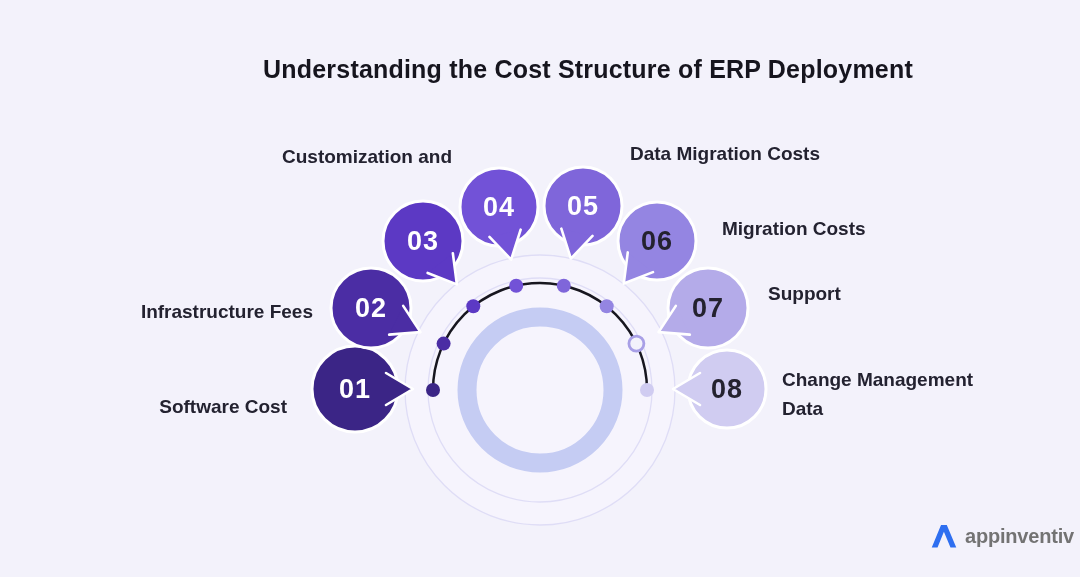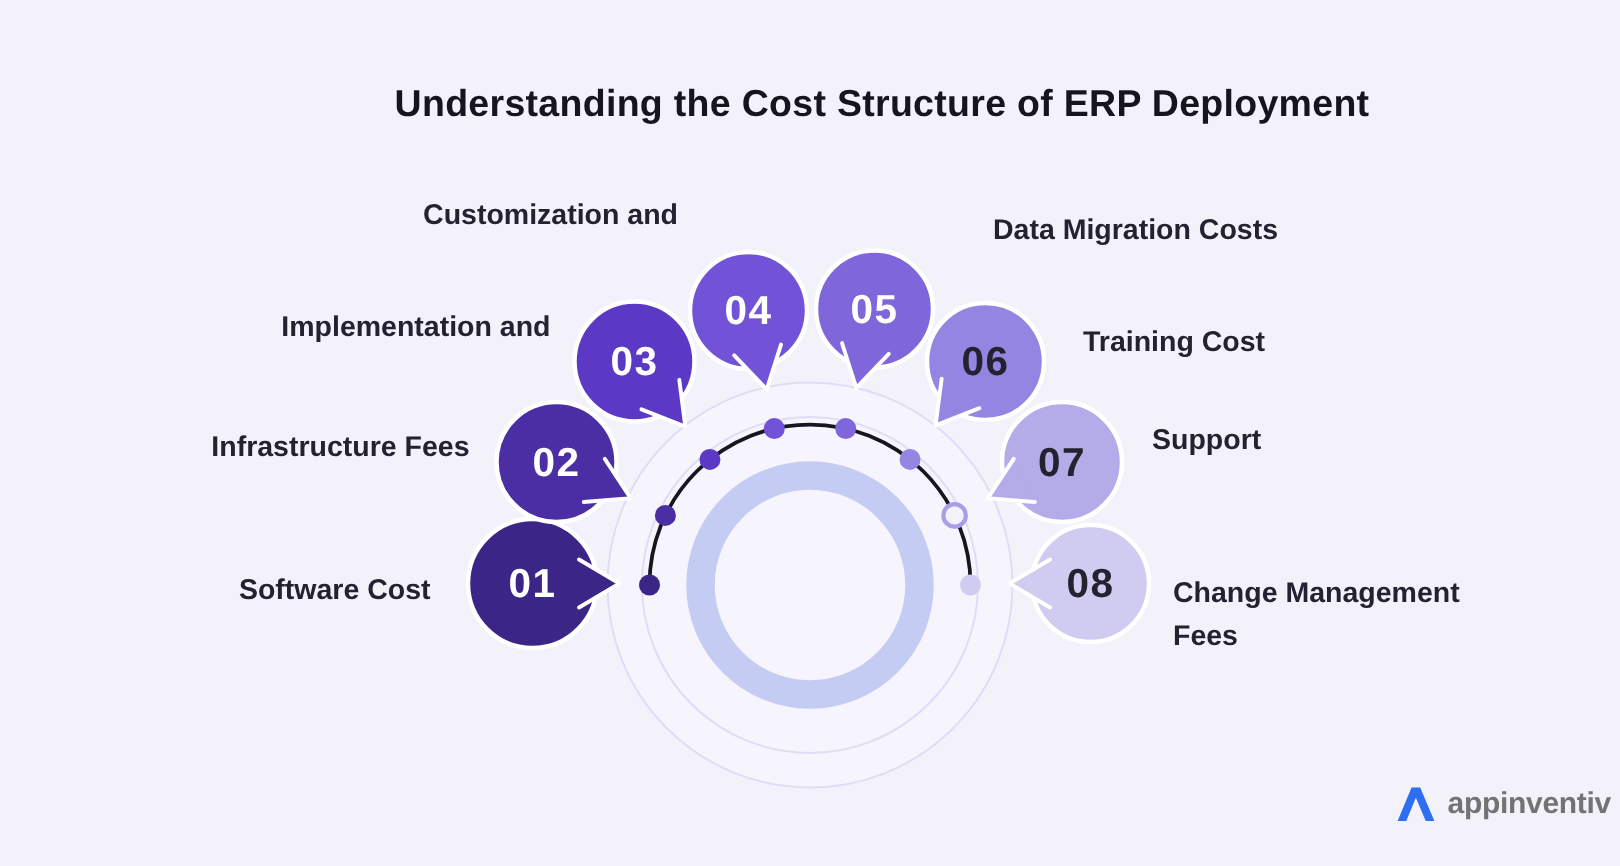--- a/index.html
+++ b/index.html
@@ -12,21 +12,21 @@
   .title{
     position:absolute;top:55px;left:0;width:100%;
     text-align:center;font-size:25px;font-weight:700;
     color:#16151e;letter-spacing:.2px;margin-left:48px;
   }
   .diagram{position:absolute;left:0;top:0;}
   .label{
     position:absolute;font-size:19px;line-height:29px;
     font-weight:600;color:#232230;white-space:nowrap;
   }
-  .label.left{text-align:left;}
+  .label.left{text-align:left;margin-top:13px;}
   .label span{display:block;}
   .num{font-weight:700;font-size:27px;letter-spacing:1px;}
   .num-light{fill:#ffffff;}
   .num-dark{fill:#24222f;}
   .tail{stroke:#ffffff;stroke-width:2.6;stroke-linejoin:round;stroke-linecap:round;}
   .bubble-circle{stroke:#ffffff;stroke-width:3;}
   .logo{position:absolute;left:930px;top:523px;display:flex;align-items:center;gap:7px;}
   .logo-text{font-size:20px;font-weight:600;color:#737373;letter-spacing:-.2px;}
 </style>
 </head>
@@ -118,41 +118,40 @@
         <path class="tail" d="M 27 -16 L 54 0 L 27 16" fill="#d0ccf1"></path>
       </g>
     <text class="num num-dark" text-anchor="middle" y="9">08</text>
   </g>
 </svg>
 
 <div class="label left" style="right:628px;top:129px">
   <span>Customization and</span>
 </div>
 <div class="label left" style="right:713px;top:204px">
-  <span>Implementation and</span>
 </div>
 <div class="label left" style="right:767px;top:284px">
   <span>Infrastructure Fees</span>
 </div>
 <div class="label left" style="right:793px;top:379px">
   <span>Software Cost</span>
 </div>
 
-<div class="label right" style="left:662px;top:139px">
+<div class="label right" style="left:630px;top:139px">
   <span>Data Migration Costs</span>
 </div>
 <div class="label right" style="left:722px;top:214px">
-  <span>Training Cost</span>
+  <span>Migration Costs</span>
 </div>
 <div class="label right" style="left:768px;top:279px">
   <span>Support</span>
 </div>
-<div class="label right" style="left:782px;top:381px">
+<div class="label right" style="left:782px;top:365px">
   <span>Change Management</span>
-  <span>Fees</span>
+  <span>Data</span>
 </div>
 
 <div class="logo">
   <svg width="28" height="26" viewBox="0 0 32 28">
     <path d="M2 27 L12.6 1.5 L19.2 1.5 L30 27 L23.4 27 L15.9 9.2 L8.6 27 Z" fill="#2e6ff0"></path>
   </svg>
   <span class="logo-text">appinventiv</span>
 </div>
 
 </body></html>

